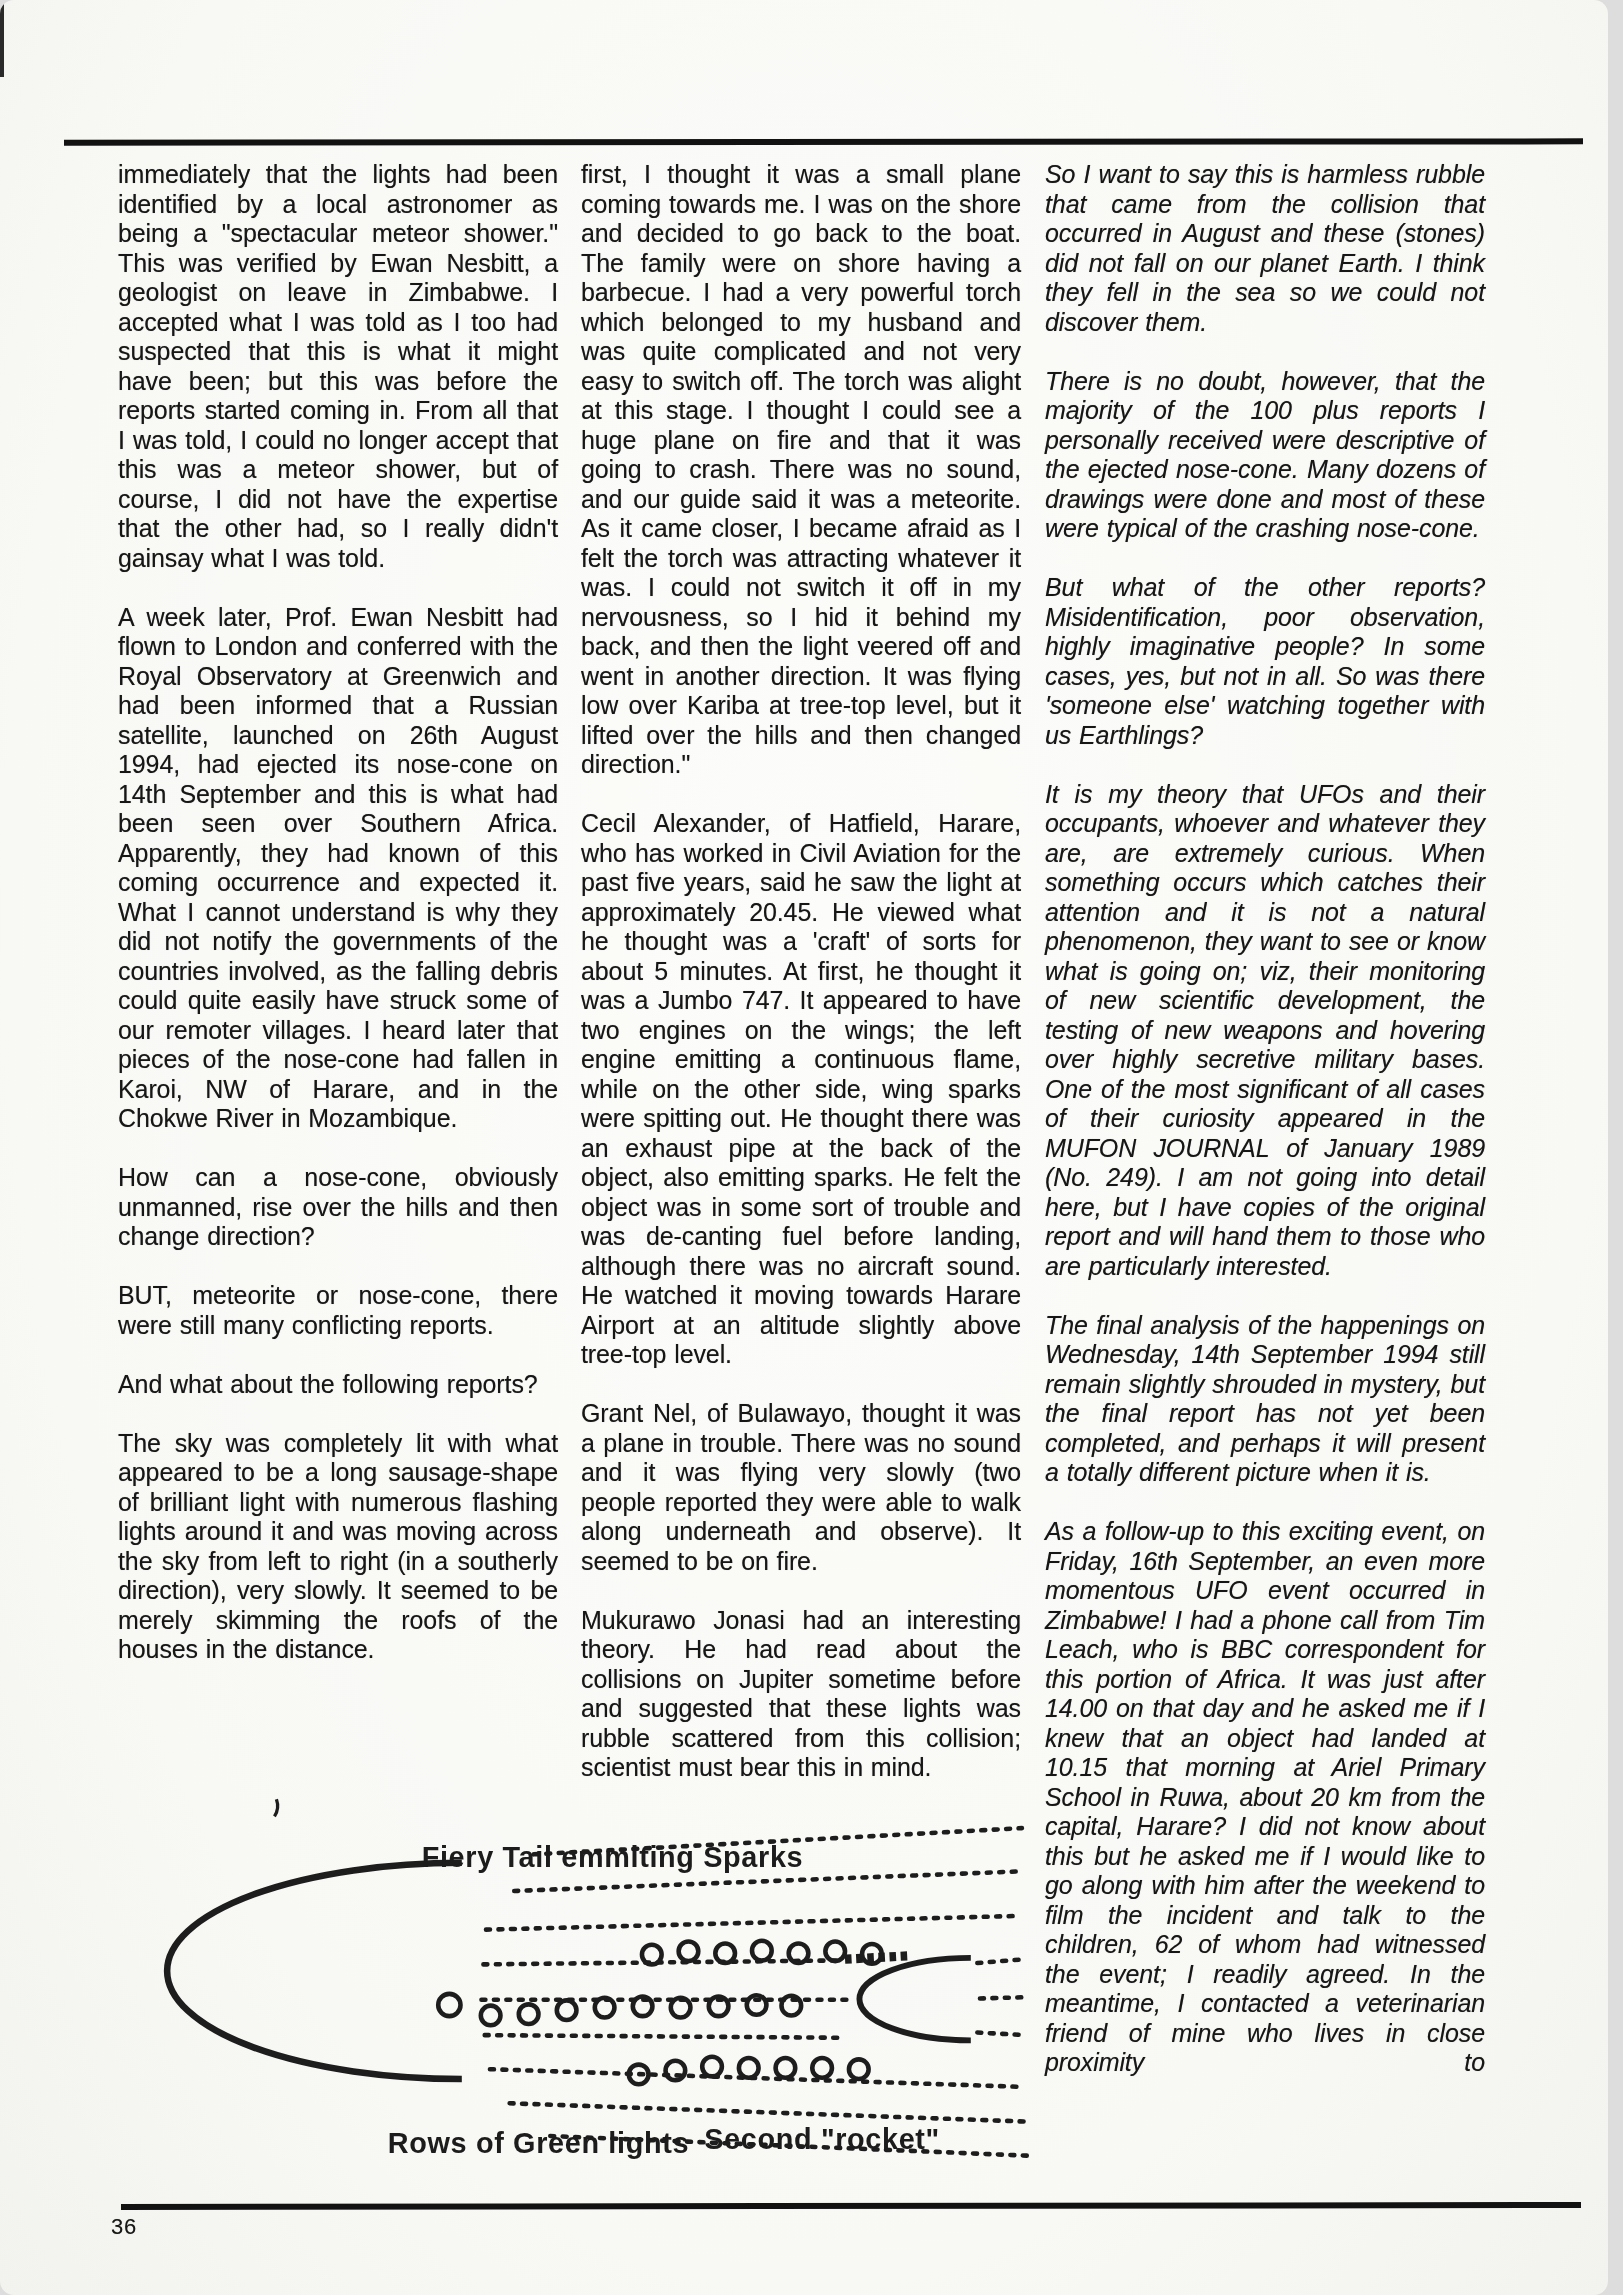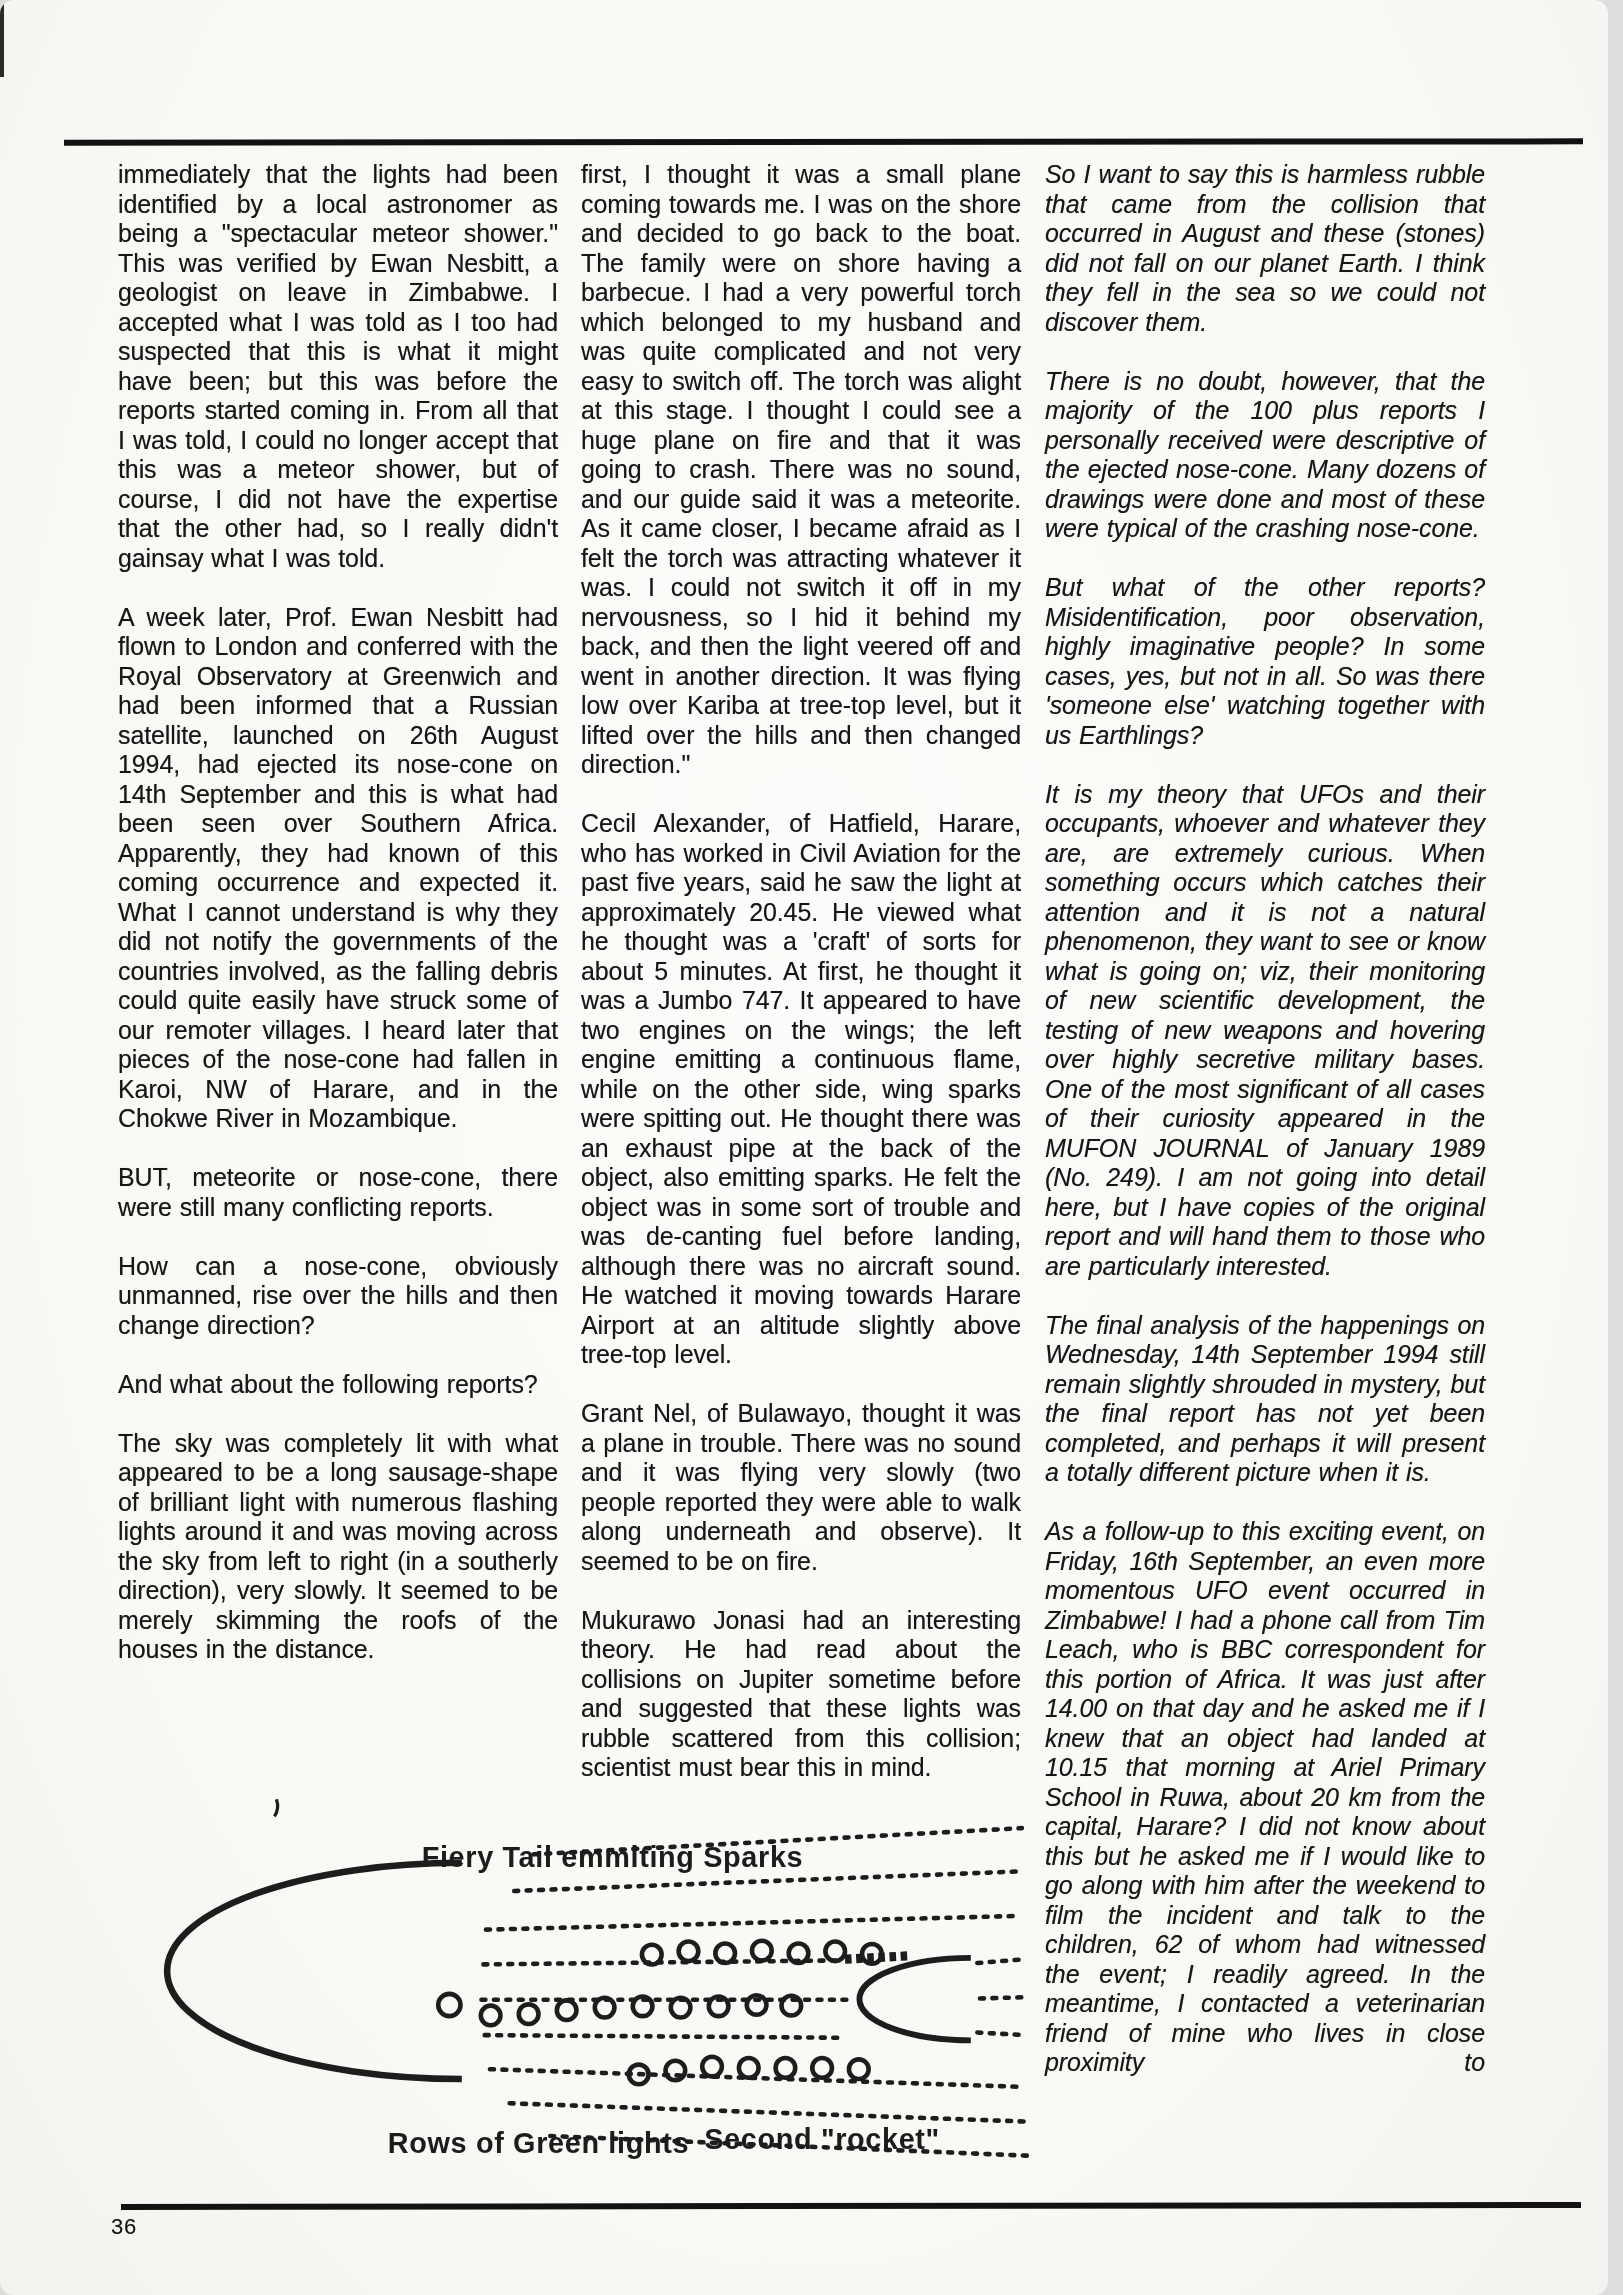--- a/index.html
+++ b/index.html
@@ -46,22 +46,22 @@
 <div class="page">
 
   <div class="edge-artifact"></div>
   <div class="edge-dash"></div>
 
   <div class="rule top"></div>
 
   <div class="col col1">
       <p>immediately that the lights had been identified by a local astronomer as being a "spectacular meteor shower." This was verified by Ewan Nesbitt, a geologist on leave in Zimbabwe. I accepted what I was told as I too had suspected that this is what it might have been; but this was before the reports started coming in. From all that I was told, I could no longer accept that this was a meteor shower, but of course, I did not have the expertise that the other had, so I really didn't gainsay what I was told.</p>
       <p>A week later, Prof. Ewan Nesbitt had flown to London and conferred with the Royal Observatory at Greenwich and had been informed that a Russian satellite, launched on 26th August 1994, had ejected its nose-cone on 14th September and this is what had been seen over Southern Africa. Apparently, they had known of this coming occurrence and expected it. What I cannot understand is why they did not notify the governments of the countries involved, as the falling debris could quite easily have struck some of our remoter villages. I heard later that pieces of the nose-cone had fallen in Karoi, NW of Harare, and in the Chokwe River in Mozambique.</p>
+      <p>How can a nose-cone, obviously unmanned, rise over the hills and then change direction?</p>
       <p>BUT, meteorite or nose-cone, there were still many conflicting reports.</p>
-      <p>How can a nose-cone, obviously unmanned, rise over the hills and then change direction?</p>
       <p>And what about the following reports?</p>
       <p>The sky was completely lit with what appeared to be a long sausage-shape of brilliant light with numerous flashing lights around it and was moving across the sky from left to right (in a southerly direction), very slowly. It seemed to be merely skimming the roofs of the houses in the distance.</p>
     </div>
   <div class="col col2">
       <p>first, I thought it was a small plane coming towards me. I was on the shore and decided to go back to the boat. The family were on shore having a barbecue. I had a very powerful torch which belonged to my husband and was quite complicated and not very easy to switch off. The torch was alight at this stage. I thought I could see a huge plane on fire and that it was going to crash. There was no sound, and our guide said it was a meteorite. As it came closer, I became afraid as I felt the torch was attracting whatever it was. I could not switch it off in my nervousness, so I hid it behind my back, and then the light veered off and went in another direction. It was flying low over Kariba at tree-top level, but it lifted over the hills and then changed direction."</p>
       <p>Cecil Alexander, of Hatfield, Harare, who has worked in Civil Aviation for the past five years, said he saw the light at approximately 20.45. He viewed what he thought was a 'craft' of sorts for about 5 minutes. At first, he thought it was a Jumbo 747. It appeared to have two engines on the wings; the left engine emitting a continuous flame, while on the other side, wing sparks were spitting out. He thought there was an exhaust pipe at the back of the object, also emitting sparks. He felt the object was in some sort of trouble and was de-canting fuel before landing, although there was no aircraft sound. He watched it moving towards Harare Airport at an altitude slightly above tree-top level.</p>
       <p>Grant Nel, of Bulawayo, thought it was a plane in trouble. There was no sound and it was flying very slowly (two people reported they were able to walk along underneath and observe). It seemed to be on fire.</p>
       <p>Mukurawo Jonasi had an interesting theory. He had read about the collisions on Jupiter sometime before and suggested that these lights was rubble scattered from this collision; scientist must bear this in mind.</p>
     </div>
   <div class="col col3 fill-last">

